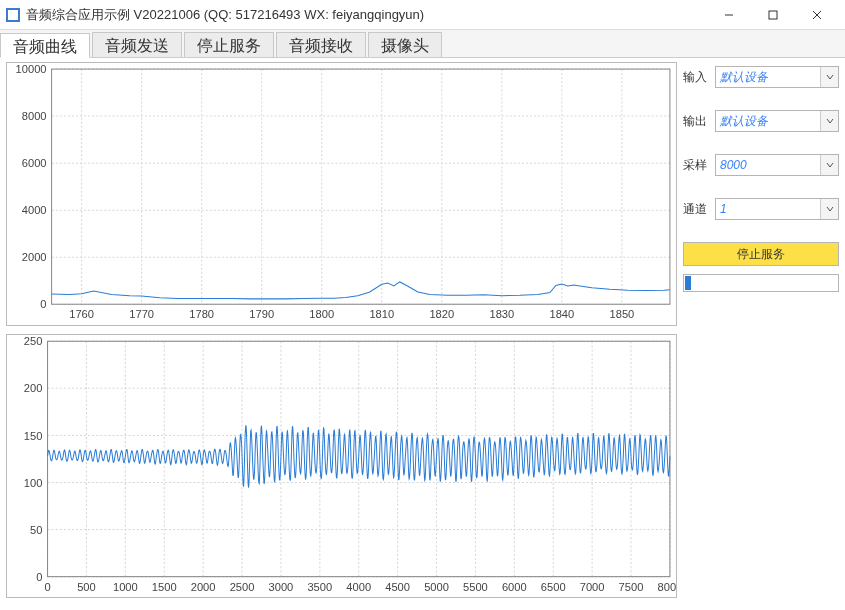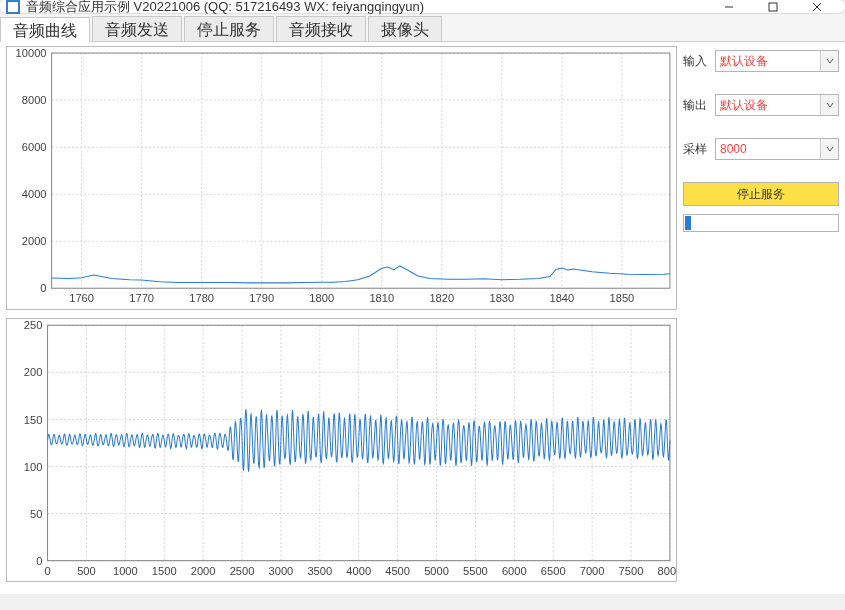--- a/index.html
+++ b/index.html
@@ -7,27 +7,26 @@
     font-family: "Microsoft YaHei", "SimSun", sans-serif;
     font-size: 12px;
     background: #f0f0f0;
     width: 845px;
     height: 610px;
     overflow: hidden;
     color: #333;
   }
   
   .titlebar {
-    height: 14px;
+    height: 30px;
     background: #fff;
     border-bottom: 1px solid #ddd;
     display: flex;
     align-items: center;
     padding: 0 6px;
-    border-radius: 13px;
   }
   .app-icon {
     width: 14px; height:14px;
     border:2px solid #3a7ccf;
     margin-right:6px;
     display:inline-block;
   }
   .title-text { flex:1; font-size:13px; color:#333; }
   .win-controls { display:flex; }
   .win-btn {
@@ -100,21 +99,21 @@
     color:#333;
   }
   .combo {
     flex:1;
     display:flex;
     border:1px solid #b5b5b5;
     background:#fff;
     height:22px;
     align-items:center;
   }
-  .combo-text { flex:1; padding:0 4px; font-size:12px; color:#ef4444;}
+  .combo-text { flex:1; padding:0 4px; font-size:12px; color:#3b82f6;font-style:italic;}
   .combo-caret {
     width:18px; height:20px;
     display:flex; align-items:center; justify-content:center;
     border-left:1px solid #ccc;
     background:#f4f4f4;
   }
   .combo-caret svg{ width:8px;height:8px; }
   .wide-btn {
     width:100%;
     height:24px;
@@ -296,20 +295,31 @@
       <div class="combo">
         <div class="combo-text">8000</div>
         <div class="combo-caret">
           <svg viewBox="0 0 8 8">
               <path d="M1 2 L4 6 L7 2" fill="none" stroke="#555" stroke-width="1"></path>
             </svg>
         </div>
       </div>
     </div>
 
+    <div class="field-row">
+      <div class="field-label">通道</div>
+      <div class="combo">
+        <div class="combo-text">1</div>
+        <div class="combo-caret">
+          <svg viewBox="0 0 8 8">
+              <path d="M1 2 L4 6 L7 2" fill="none" stroke="#555" stroke-width="1"></path>
+            </svg>
+        </div>
+      </div>
+    </div>
 
 
     <div class="wide-btn">
       <span>停止服务</span>
     </div>
 
     <div class="progress">
       <div class="progress-bar" id="progress-fill" style="width: 4%;"></div>
     </div>
   </div>

